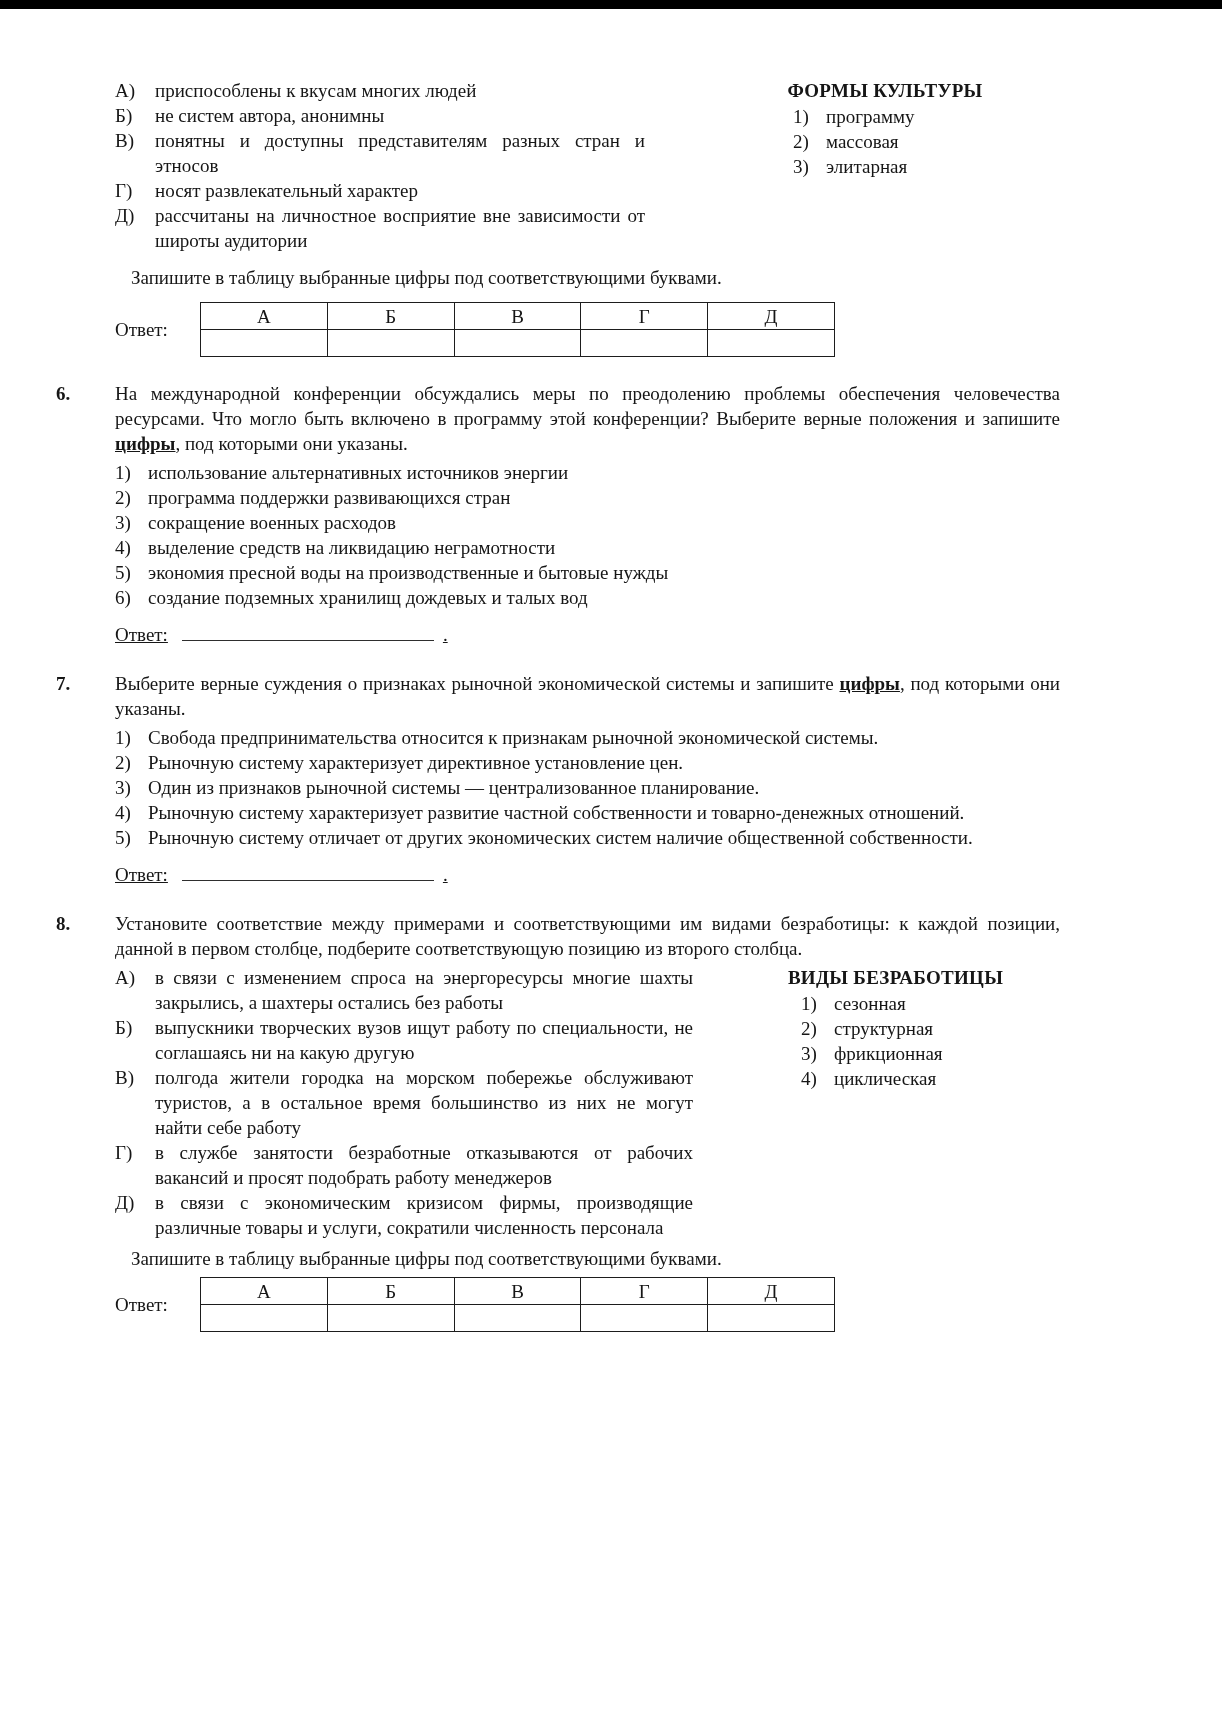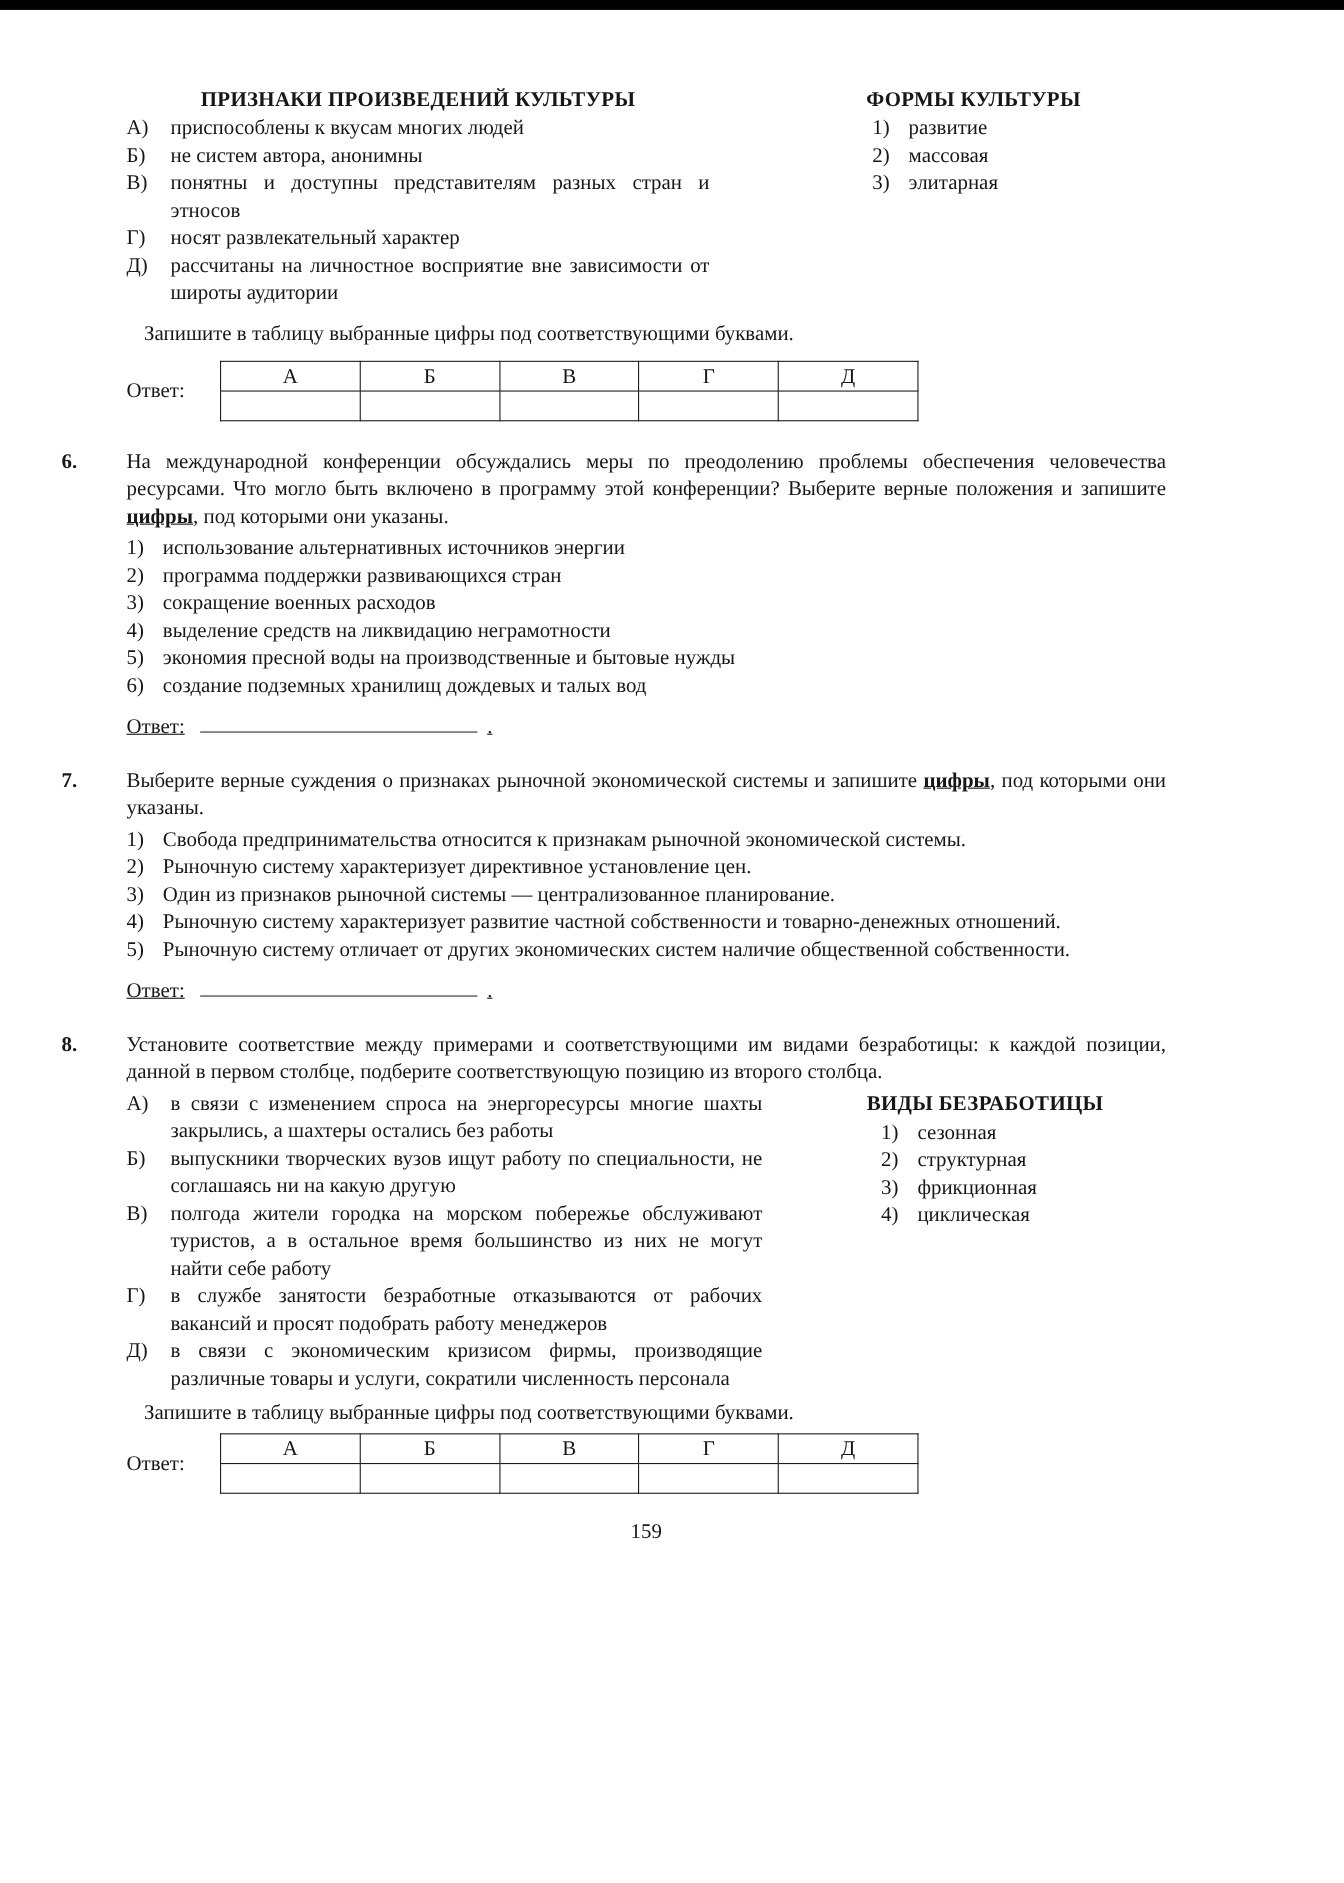--- a/index.html
+++ b/index.html
@@ -88,21 +88,20 @@
 </head>
 <body>
 
 <div class="scan-edge"></div>
 
 <div class="content">
 
   <section class="q5-section">
     <div class="two-col">
       <div class="q5-left">
-        <div class="col-header">ПРИЗНАКИ ПРОИЗВЕДЕНИЙ КУЛЬТУРЫ</div>
         <div class="match-item">
           <span class="match-letter">А)</span>
           <span class="match-text">приспособлены к вкусам многих людей</span>
         </div>
         <div class="match-item">
           <span class="match-letter">Б)</span>
           <span class="match-text">не систем автора, анонимны</span>
         </div>
         <div class="match-item">
           <span class="match-letter">В)</span>
@@ -115,21 +114,21 @@
         <div class="match-item">
           <span class="match-letter">Д)</span>
           <span class="match-text">рассчитаны на личностное восприятие вне зависимости от широты аудитории</span>
         </div>
       </div>
       <div class="q5-right">
         <div class="col-header">ФОРМЫ КУЛЬТУРЫ</div>
         <div class="col-items">
           <div class="num-item">
             <span class="num-label">1)</span>
-            <span>развитие</span>
+            <span>программу</span>
           </div>
           <div class="num-item">
             <span class="num-label">2)</span>
             <span>массовая</span>
           </div>
           <div class="num-item">
             <span class="num-label">3)</span>
             <span>элитарная</span>
           </div>
         </div>
@@ -284,15 +283,14 @@
           <td></td>
           <td></td>
           <td></td>
           <td></td>
         </tr>
       </tbody>
         </table>
     </div>
   </section>
 
-  <div class="page-number">159</div>
 
 </div>
 
 </body></html>

